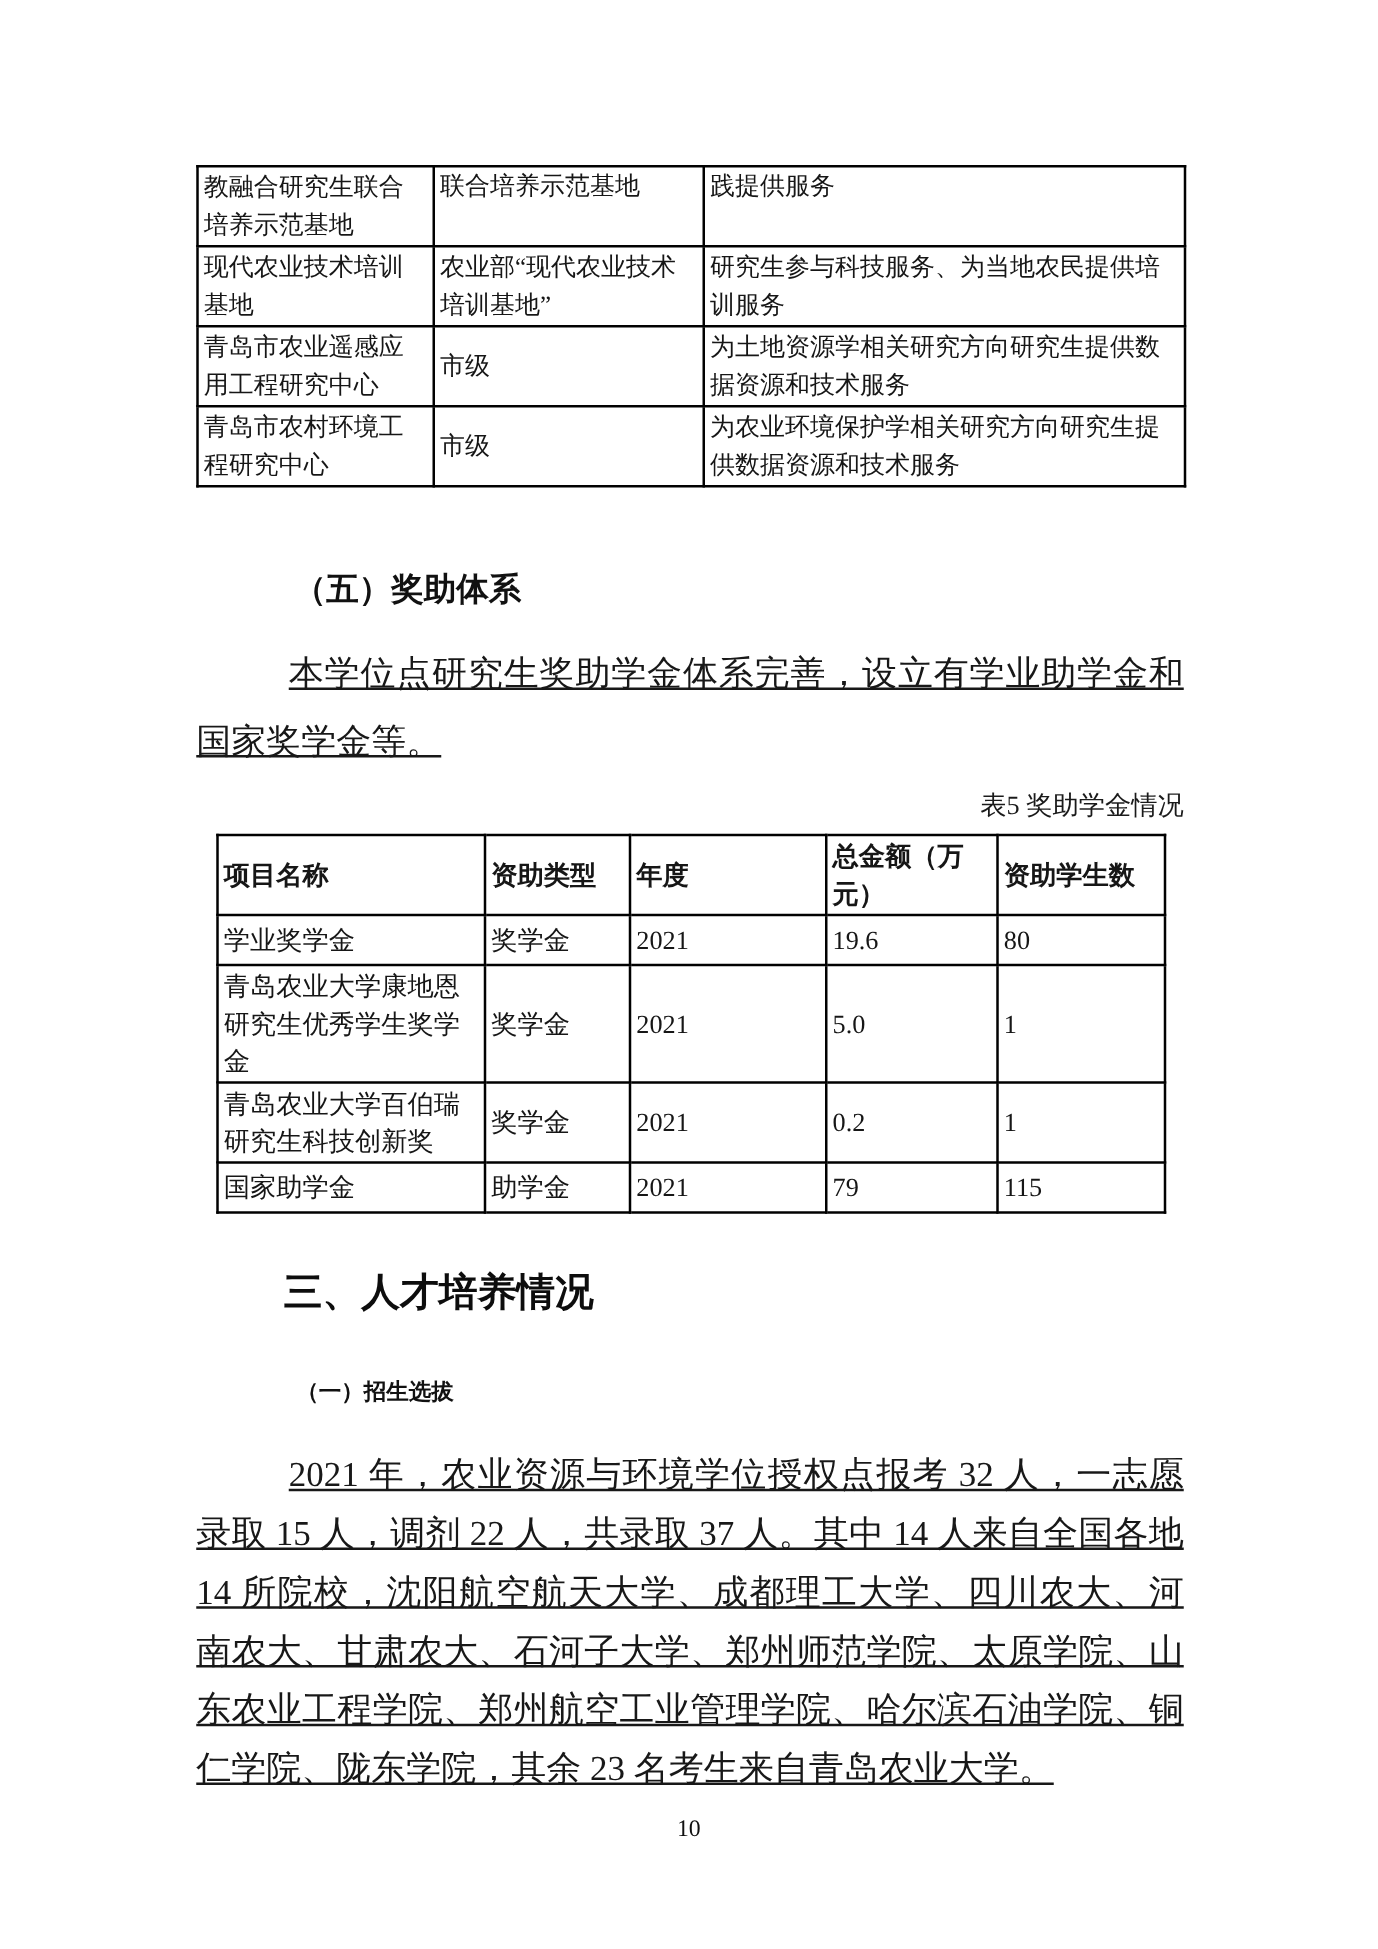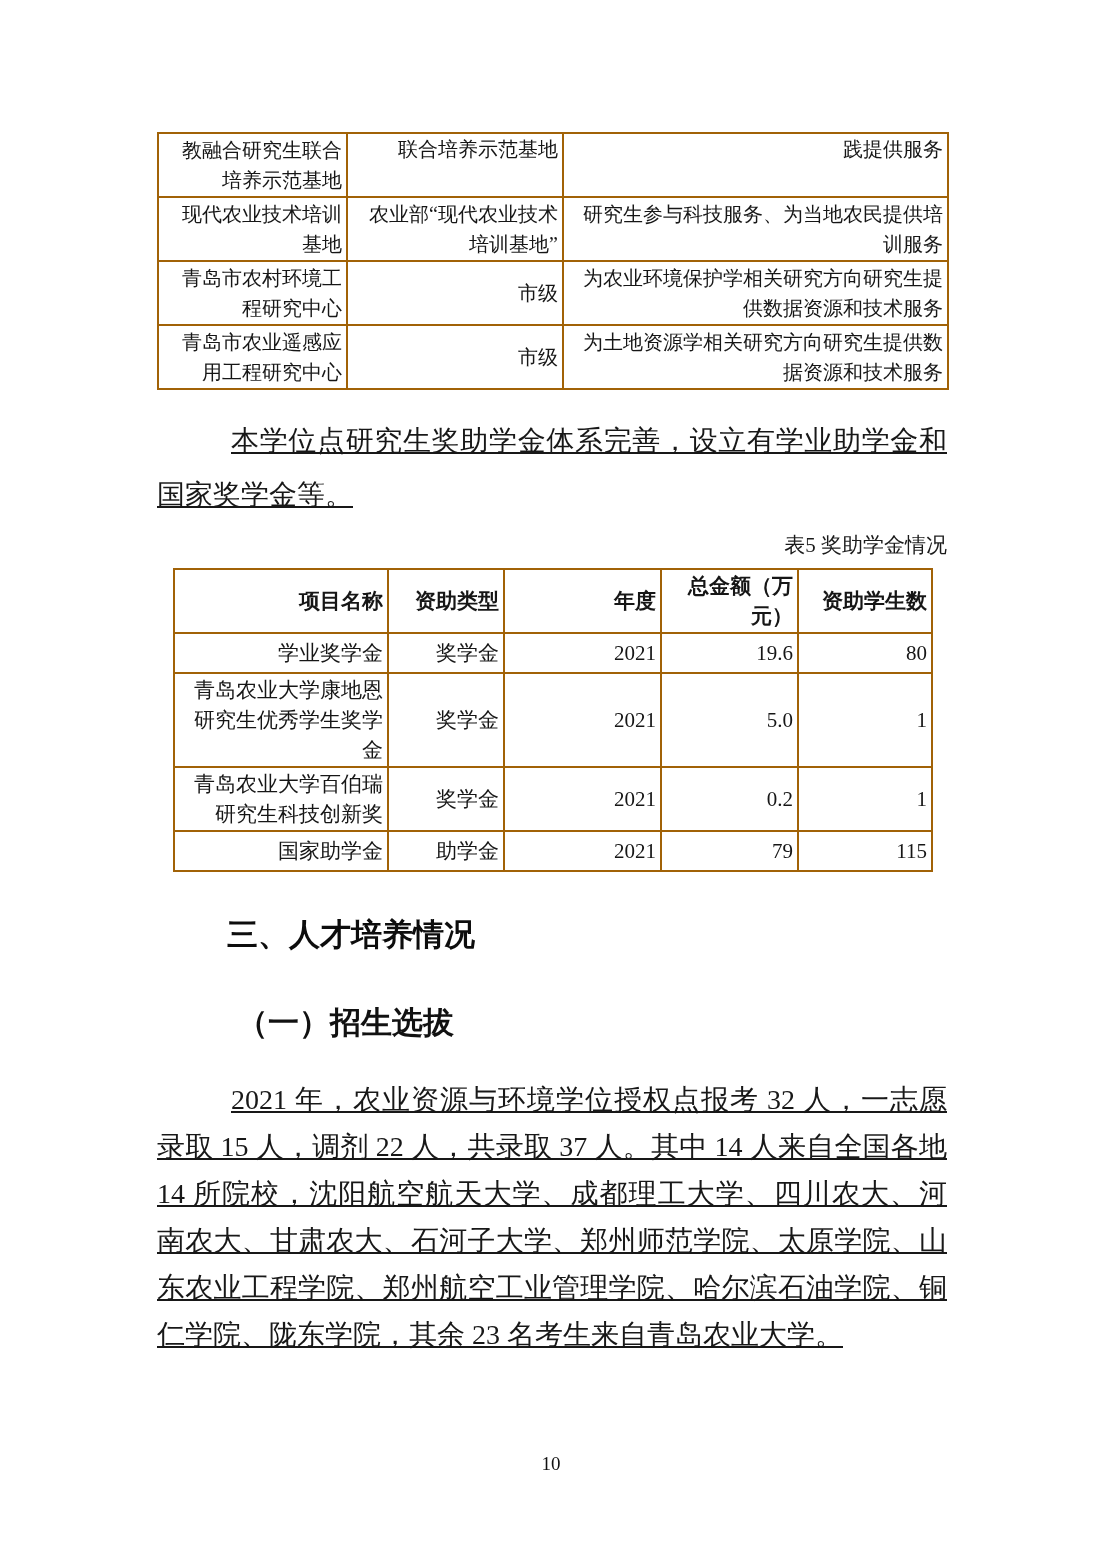--- a/index.html
+++ b/index.html
@@ -5,41 +5,41 @@
   html,body{margin:0;padding:0;}
   body{
     width:1102px;height:1559px;position:relative;overflow:hidden;
     background:#ffffff;color:#161616;
     font-family:"Liberation Serif","DejaVu Serif",serif;
   }
   .content{position:absolute;left:157px;top:0;width:790px;}
 
   
   table{border-collapse:collapse;table-layout:fixed;}
-  td,th{border:2px solid #a16207;text-align:right;vertical-align:middle;
+  td,th{border:2px solid #000000;text-align:left;vertical-align:middle;
         padding:1px 4px;box-sizing:border-box;word-break:break-all;}
 
   
   .tbl-cont{margin-top:132px;width:790px;font-size:20px;line-height:30px;}
   .tbl-cont td{height:62px;font-weight:400;}
   .tbl-cont tr.row-top td.vt{vertical-align:top;padding-top:0;}
 
   
   .tbl-scholar{margin:8px 0 0 16px;width:758px;font-size:21px;line-height:30px;}
   .tbl-scholar th{font-size:21px;font-weight:700;height:42px;
                   font-family:"Liberation Serif","DejaVu Serif",serif;}
   .tbl-scholar td{height:40px;}
   .tbl-scholar tr.row-double td{height:63px;}
 
   
   .h-sub{margin:64px 0 0 78px;font-family:"Liberation Sans","DejaVu Sans",sans-serif;
          font-size:26px;font-weight:700;color:#111;}
   .h-big{margin:42px 0 0 70px;font-family:"Liberation Sans","DejaVu Sans",sans-serif;
          font-size:31px;font-weight:700;color:#0d0d0d;}
-  .h-sub2{margin:46px 0 0 80px;font-size:31px;}
+  .h-sub2{margin:46px 0 0 80px;font-size:18px;}
   .para{margin:24px 0 0 0;font-size:28px;line-height:54px;
         text-indent:74px;text-align:justify;color:#181818;text-decoration:underline;}
   .para2{margin-top:32px;line-height:47px;}
   .tbl-caption{margin-top:8px;width:790px;text-align:right;
                font-size:21px;line-height:30px;color:#1a1a1a;}
 
   .pageno{position:absolute;left:0;top:1412px;width:1102px;text-align:center;
           font-size:19px;color:#111;margin-top:41px;}
 </style>
 </head>
@@ -58,32 +58,33 @@
         <td>教融合研究生联合培养示范基地</td>
         <td class="vt">联合培养示范基地</td>
         <td class="vt">践提供服务</td>
       </tr>
       <tr>
         <td>现代农业技术培训基地</td>
         <td>农业部“现代农业技术培训基地”</td>
         <td>研究生参与科技服务、为当地农民提供培训服务</td>
       </tr>
       <tr>
+        <td>青岛市农业遥感应用工程研究中心</td>
+        <td>市级</td>
+        <td>为土地资源学相关研究方向研究生提供数据资源和技术服务</td>
+      </tr>
+      <tr>
         <td>青岛市农村环境工程研究中心</td>
         <td>市级</td>
         <td>为农业环境保护学相关研究方向研究生提供数据资源和技术服务</td>
       </tr>
-      <tr>
-        <td>青岛市农业遥感应用工程研究中心</td>
-        <td>市级</td>
-        <td>为土地资源学相关研究方向研究生提供数据资源和技术服务</td>
-      </tr>
     </tbody>
   </table>
 
+  <h2 class="h-sub">（五）奖助体系</h2>
   <p class="para">本学位点研究生奖助学金体系完善，设立有学业助学金和国家奖学金等。</p>
 
   <div class="tbl-caption">表5 奖助学金情况</div>
   <table class="tbl-scholar">
     <colgroup>
         <col style="width:214px">
         <col style="width:116px">
         <col style="width:157px">
         <col style="width:137px">
         <col style="width:134px">

